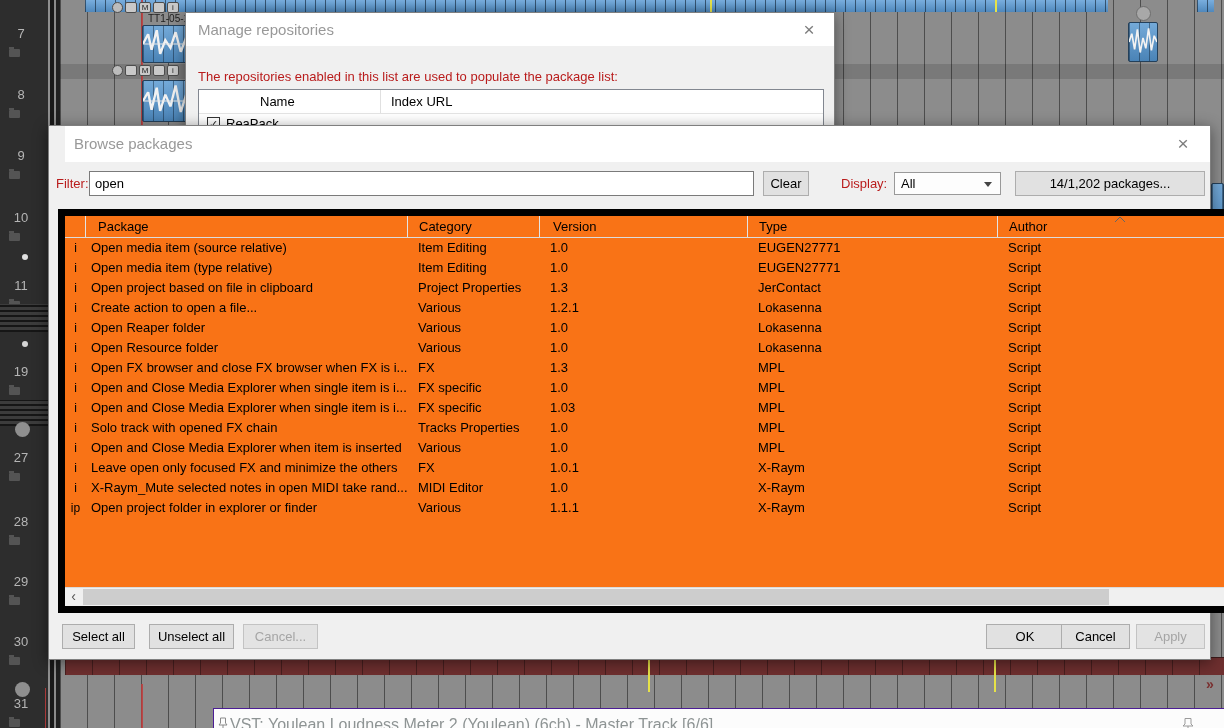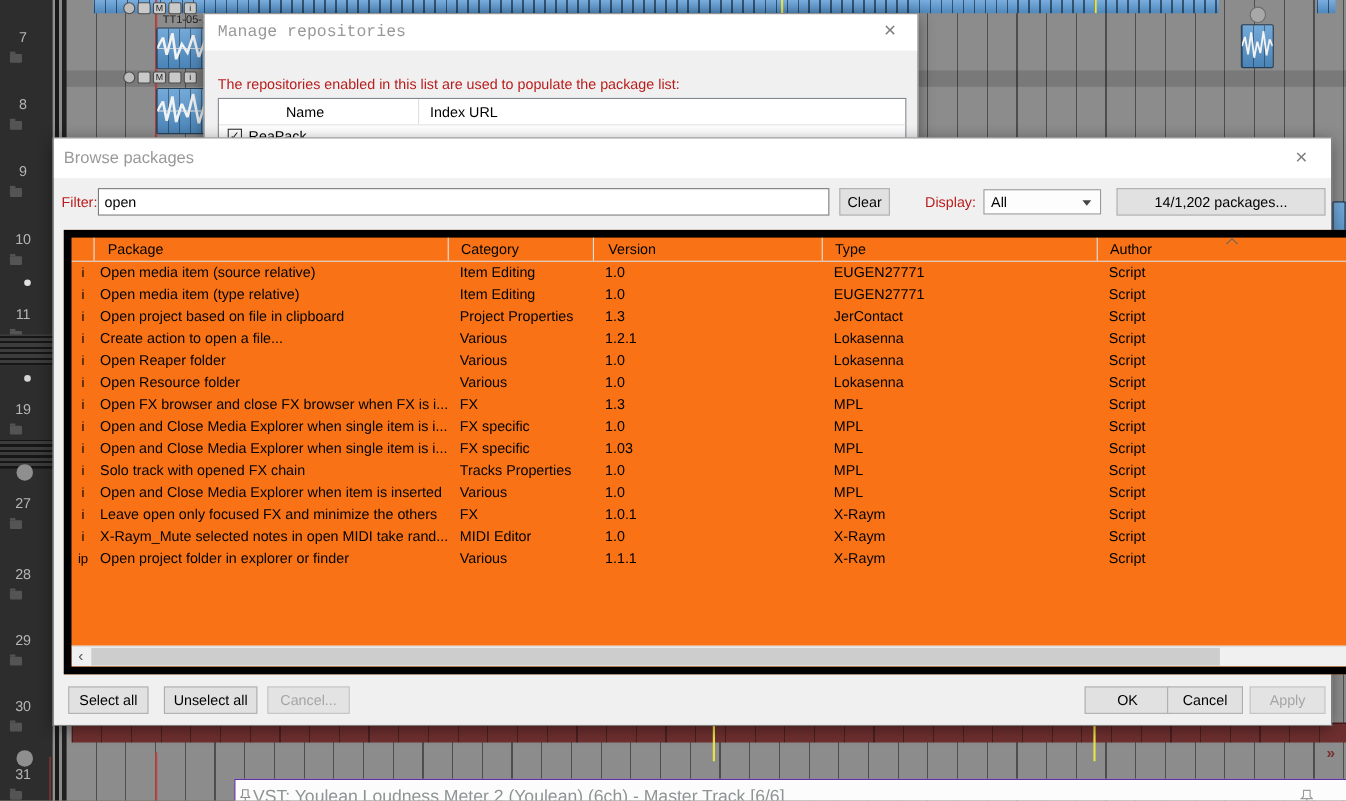--- a/index.html
+++ b/index.html
@@ -48,35 +48,35 @@
   .titlebar { position:relative; background:#fff; }
   .title-text { color:#999; font-size:15px; }
   .close-btn { position:absolute; top:0; width:38px; text-align:center; color:#7d7d7d; font-size:19px; cursor:pointer; }
   .win-btn { position:absolute; height:25px; background:#e1e1e1; border:1px solid #adadad;
     font-size:13px; color:#000; text-align:center; line-height:23px; }
   .win-btn.disabled { color:#a5a5a5; background:#e3e3e3; border-color:#c3c3c3; }
   .lbl { position:absolute; font-size:13px; color:#b91c1c; }
 
   
   .mrepo { left:185px; top:12px; width:650px; height:118px; z-index:5; overflow:hidden; }
-  .mrepo .titlebar { height:33px;font-family:Liberation Mono, monospace; }
+  .mrepo .titlebar { height:33px; }
   .mrepo .title-text { position:absolute; left:12px; line-height:33px; }
   .mrepo .close-btn { right:6px; height:33px; line-height:33px; }
   .mrepo-table { position:absolute; left:12px; top:76px; width:626px; height:60px; background:#fff; border:1px solid #828790; }
   .mrepo-hrow { display:flex; height:24px; line-height:24px; font-size:13px; border-bottom:1px solid #e4e4e4;padding-left:47px; }
   .mrepo-hname { width:135px; padding-left:14px; border-right:1px solid #e0e0e0; }
   .mrepo-hurl { padding-left:10px; }
   .mrepo-row { position:relative; height:20px; line-height:20px; font-size:13px; }
   .checkbox { position:absolute; left:8px; top:3px; width:13px; height:13px; background:#fff; border:1px solid #333;
     font-size:11px; line-height:12px; text-align:center; color:#111; }
   .mrepo-name { position:absolute; left:27px; }
   .mrepo-url { position:absolute; left:159px;margin-top:30px; }
 
   
-  .bpkg { left:48px; top:125px; width:1163px; height:535px; z-index:10; }
+  .bpkg { left:48px; top:125px; width:1163px; height:535px; z-index:10;padding-left:16px; }
   .bpkg .titlebar { height:36px; }
   .bpkg .title-text { position:absolute; left:9px; line-height:36px; }
   .bpkg .close-btn { right:8px; height:36px; line-height:36px; }
   .filter-input { position:absolute; left:40px; top:45px; width:665px; height:25px; border:1px solid #7a7a7a;
     font-family:inherit; font-size:13px; padding:0 5px; background:#fff; color:#000; }
   .combo { position:absolute; left:845px; top:46px; width:107px; height:23px; background:#fdfdfd;
     border:1px solid #999; font-size:13px; line-height:21px; padding-left:6px; }
   .combo-arrow { position:absolute; right:8px; top:9px; width:0; height:0;
     border-left:4px solid transparent; border-right:4px solid transparent; border-top:5px solid #444; }
 

